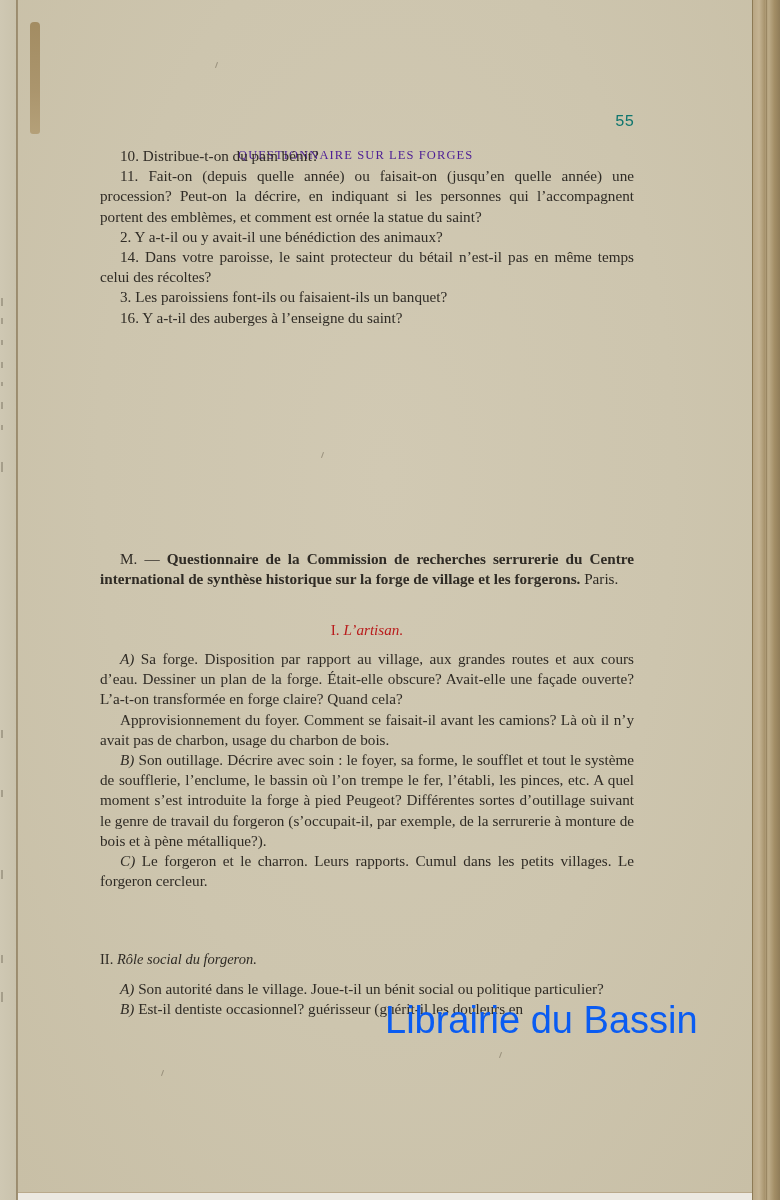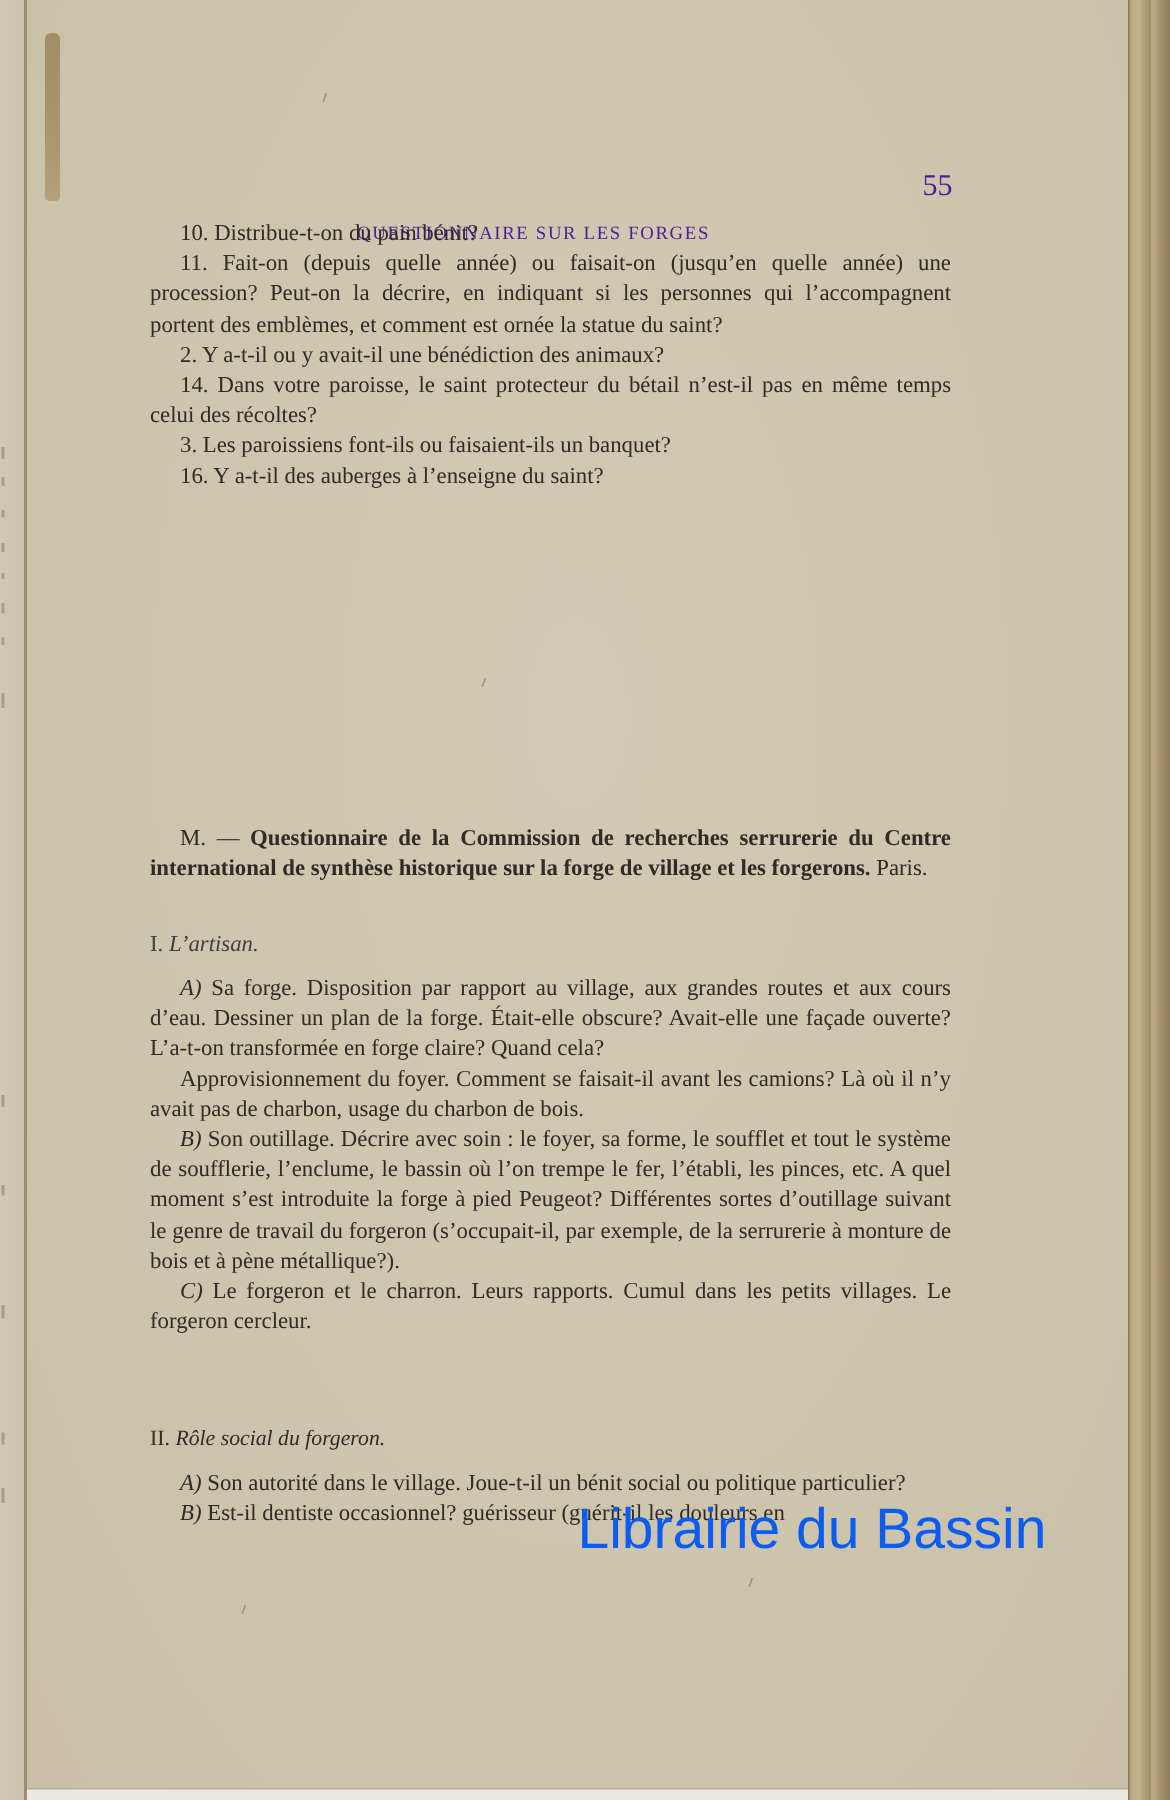--- a/index.html
+++ b/index.html
@@ -87,41 +87,42 @@
       left: 238px;
       font-size: 12.5px;
       letter-spacing: 1.1px;
       color: #4c1d95;
       margin-top: 32px;
     }
     .page-number {
       position: absolute;
       top: 113px;
       left: 615px;
-      font-size: 20px;
-      color: #4c1d95;
+      font-size: 16px;
+      color: #0f766e;
+      font-family: Liberation Mono, monospace;
     }
     .text-block {
       position: absolute;
       left: 100px;
       width: 534px;
       color: #2f2b25;
       font-size: 15.2px;
       line-height: 20.2px;
       text-align: justify;
     }
     .text-block p {
       margin: 0;
       text-indent: 20px;
     }
     .bold { font-weight: bold; }
     .ital { font-style: italic; }
     .block-1 { top: 146px; }
     .block-2 { top: 549px; }
-    .heading-1 { position: absolute; top: 621px; left: 100px; width: 534px; color: #404040; font-size: 15.2px; }
+    .heading-1 { position: absolute; top: 621px; left: 100px; width: 534px; color: #b91c1c; font-size: 15.2px; text-align:center; }
     .block-3 { top: 649px; }
     .heading-2 { position: absolute; top: 951px; left: 100px; width: 534px; color: #2f2b25; font-size: 14.5px; text-align:left; }
     .block-4 { top: 979px; }
     .watermark {
       position: absolute;
       left: 385px;
       top: 998px;
       font-family: "Liberation Sans", "DejaVu Sans", sans-serif;
       font-size: 38px;
       color: #0a5cf2;

